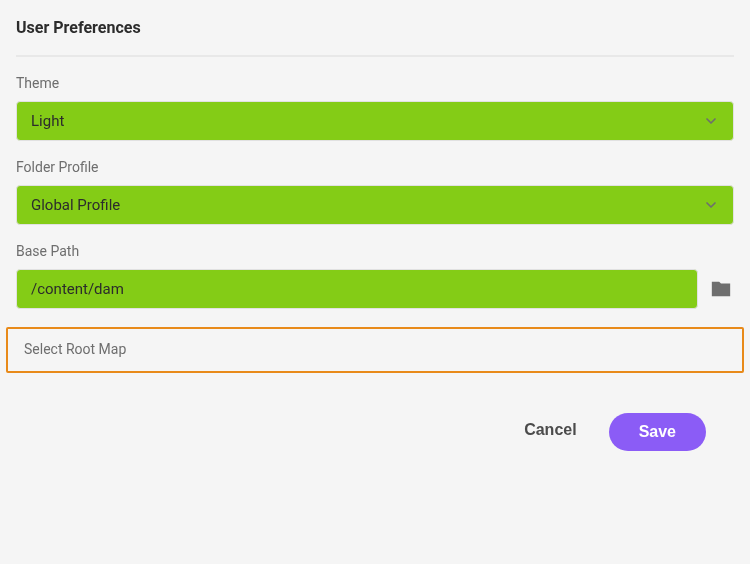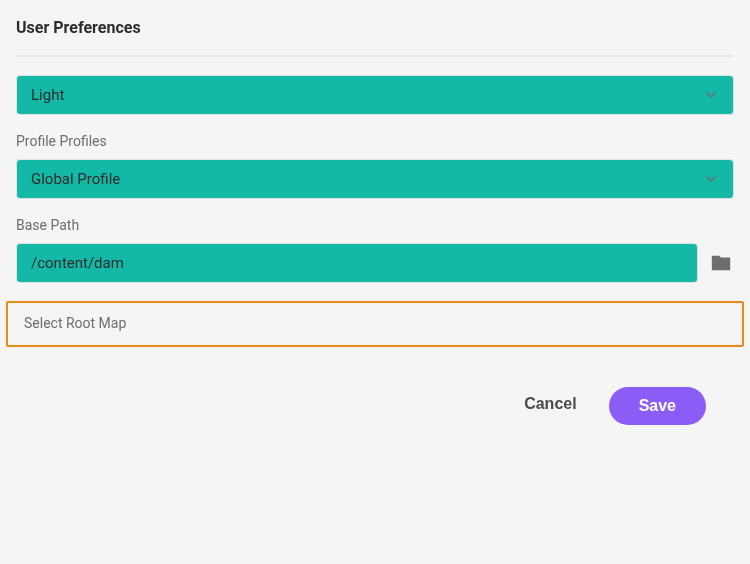--- a/index.html
+++ b/index.html
@@ -32,21 +32,21 @@
     margin-bottom: 10px;
   }
   .field-row {
     display: flex;
     align-items: center;
     gap: 10px;
     margin-bottom: 18px;
   }
   .select-box, .text-box {
     flex: 1;
-    background: #14b8a6;
+    background: #84cc16;
     border: 1px solid #e1e1e1;
     border-radius: 4px;
     height: 40px;
     display: flex;
     align-items: center;
     padding: 0 14px;
     font-size: 15px;
     color: #2c2c2c;
     position: relative;
   }
@@ -97,32 +97,33 @@
   }
   svg { display: block; }
 </style>
 </head>
 <body>
 
 <div class="panel">
   <h1 class="title">User Preferences</h1>
   <div class="divider"></div>
 
+  <div class="field-label">Theme</div>
   <div class="field-row">
     <div class="select-box">
       <span>Light</span>
       <span class="chevron">
         <svg width="16" height="16" viewBox="0 0 24 24" fill="none" stroke="currentColor" stroke-width="2.5" stroke-linecap="round" stroke-linejoin="round">
             <polyline points="6 9 12 15 18 9"></polyline>
           </svg>
       </span>
     </div>
   </div>
 
-  <div class="field-label">Profile Profiles</div>
+  <div class="field-label">Folder Profile</div>
   <div class="field-row">
     <div class="select-box">
       <span>Global Profile</span>
       <span class="chevron">
         <svg width="16" height="16" viewBox="0 0 24 24" fill="none" stroke="currentColor" stroke-width="2.5" stroke-linecap="round" stroke-linejoin="round">
             <polyline points="6 9 12 15 18 9"></polyline>
           </svg>
       </span>
     </div>
   </div>

